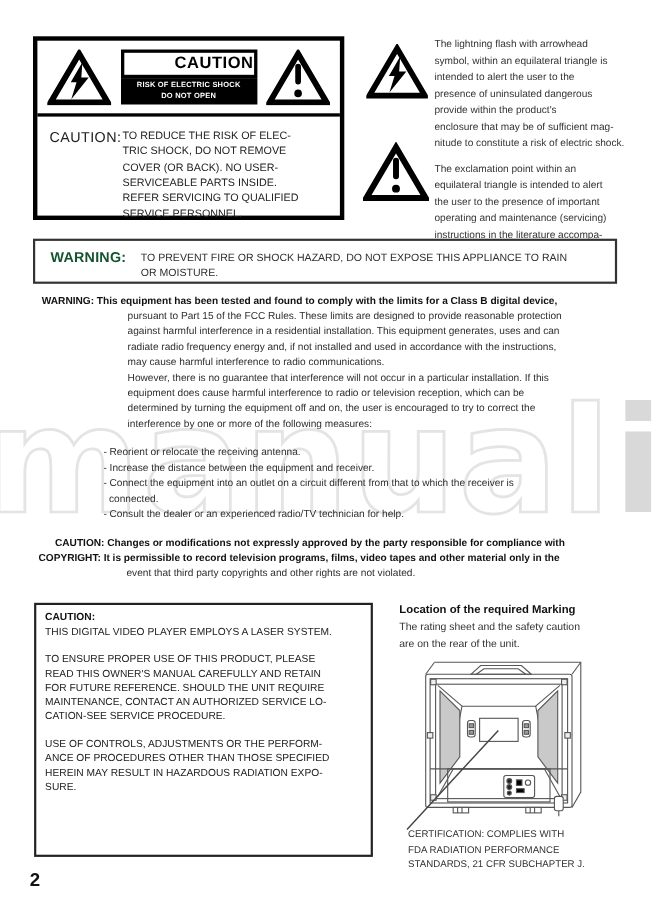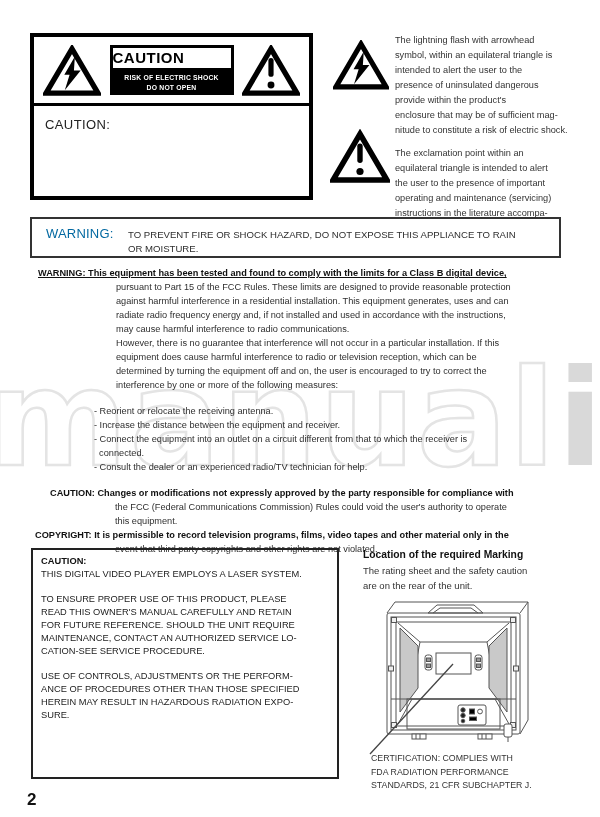--- a/index.html
+++ b/index.html
@@ -21,21 +21,21 @@
   .caution-panel{
     position:absolute;left:30px;top:33px;width:283px;height:167px;
     border:4px solid #000;box-sizing:border-box;background:#fff;
   }
   .panel-top{
     height:69px;border-bottom:3px solid #000;box-sizing:border-box;
     display:flex;align-items:center;justify-content:space-between;padding:0 9px;
   }
   .badge{width:124px;}
   .badge-top{
-    border:3px solid #000;text-align:left;font-weight:bold;font-size:15px;
+    border:3px solid #000;text-align:right;font-weight:bold;font-size:15px;
     letter-spacing:0.5px;padding:1px 0 2px;color:#000;background:#fff;
   }
   .badge-bottom{
     background:#000;color:#fff;text-align:center;font-weight:bold;
     font-size:6.8px;line-height:9.5px;padding:2px 0 3px;letter-spacing:0.2px;
   }
   .panel-bottom{display:flex;padding:11px 8px 0 11px;}
   .panel-caution-label{font-size:13px;letter-spacing:0.4px;color:#222;flex:0 0 63px;}
   .panel-caution-text{font-size:9.8px;line-height:14.3px;white-space:pre-line;color:#222;margin-left:1px;}
   
@@ -44,25 +44,25 @@
   .note{position:absolute;left:395px;width:202px;font-size:9.2px;line-height:15px;white-space:pre-line;color:#333;}
   .note-lightning{top:33px;}
   .note-excl{top:146px;}
   .tri-right-lightning{position:absolute;left:333px;top:40px;}
   .tri-right-excl{position:absolute;left:330px;top:129px;}
   
   .warning-box{
     position:absolute;left:30px;top:217px;width:531px;height:41px;
     border:2px solid #333;box-sizing:border-box;display:flex;padding:7px 0 0 14px;background:#fff;
   }
-  .warning-label{font-weight:normal;font-size:13px;color:#0369a1;flex:0 0 82px;letter-spacing:0.2px;}
+  .warning-label{font-weight:bold;font-size:13px;color:#14532d;flex:0 0 82px;letter-spacing:0.2px;}
   .warning-text{font-size:9.6px;line-height:14px;white-space:pre-line;color:#2e2e2e;padding-top:2px;}
   
   .fcc{position:absolute;left:38px;top:266px;width:516px;font-size:9.2px;line-height:14px;color:#2e2e2e;}
-  .fcc-first{font-weight:bold;color:#111;text-decoration:underline;}
+  .fcc-first{font-weight:bold;color:#111;}
   .fcc-body{margin-left:78px;white-space:pre-line;}
   .fcc-bullets{margin-left:56px;white-space:pre-line;margin-top:12px;}
   .fcc-caution-first{font-weight:bold;color:#111;margin-left:12px;margin-top:12px;}
   .fcc-caution-rest{margin-left:77px;white-space:pre-line;}
   .fcc-copy-first{font-weight:bold;color:#111;margin-left:-3px;}
   .fcc-copy-rest{margin-left:77px;white-space:pre-line;}
   
   .laser-box{
     position:absolute;left:31px;top:548px;width:308px;height:231px;
     border:2px solid #222;box-sizing:border-box;padding:5px 8px;background:transparent;
@@ -102,20 +102,26 @@
           </div>
         </div>
         <svg class="tri" width="58" height="51" viewBox="0 0 60 53">
           <path d="M30 4 L57 50 L3 50 Z" fill="#fff" stroke="#000" stroke-width="5.5" stroke-linejoin="miter"></path>
           <rect x="27.3" y="13.5" width="5.4" height="19.5" rx="2.7" fill="#000"></rect>
           <circle cx="30" cy="41.5" r="3.6" fill="#000"></circle>
         </svg>
       </div>
       <div class="panel-bottom">
         <div class="panel-caution-label">CAUTION:</div>
+        <div class="panel-caution-text">TO REDUCE THE RISK OF ELEC-
+TRIC SHOCK, DO NOT REMOVE
+COVER (OR BACK). NO USER-
+SERVICEABLE PARTS INSIDE.
+REFER SERVICING TO QUALIFIED
+SERVICE PERSONNEL.</div>
       </div>
     </div>
 
     <svg class="tri-right-lightning" width="56" height="50" viewBox="0 0 60 53">
       <path d="M30 4 L57 50 L3 50 Z" fill="#fff" stroke="#000" stroke-width="5.5" stroke-linejoin="miter"></path>
       <path d="M33 12 L22 31 L27.5 31 L22.5 47 L39 26.5 L32 26.5 Z" fill="#000"></path>
     </svg>
     <div class="note note-lightning">The lightning flash with arrowhead
 symbol, within an equilateral triangle is
 intended to alert the user to the
@@ -151,22 +157,20 @@
 However, there is no guarantee that interference will not occur in a particular installation. If this
 equipment does cause harmful interference to radio or television reception, which can be
 determined by turning the equipment off and on, the user is encouraged to try to correct the
 interference by one or more of the following measures:</div>
       <div class="fcc-bullets">- Reorient or relocate the receiving antenna.
 - Increase the distance between the equipment and receiver.
 - Connect the equipment into an outlet on a circuit different from that to which the receiver is
 &nbsp;&nbsp;connected.
 - Consult the dealer or an experienced radio/TV technician for help.</div>
       <div class="fcc-caution-first">CAUTION: Changes or modifications not expressly approved by the party responsible for compliance with</div>
-      <div class="fcc-caution-rest">the FCC (Federal Communications Commission) Rules could void the user's authority to operate
-this equipment.</div>
       <div class="fcc-copy-first">COPYRIGHT: It is permissible to record television programs, films, video tapes and other material only in the</div>
       <div class="fcc-copy-rest">event that third party copyrights and other rights are not violated.</div>
     </div>
 
     <div class="laser-box">
       <div class="laser-label">CAUTION:</div>
       <div class="laser-p">THIS DIGITAL VIDEO PLAYER EMPLOYS A LASER SYSTEM.</div>
       <div class="laser-p laser-gap">TO ENSURE PROPER USE OF THIS PRODUCT, PLEASE
 READ THIS OWNER'S MANUAL CAREFULLY AND RETAIN
 FOR FUTURE REFERENCE. SHOULD THE UNIT REQUIRE

